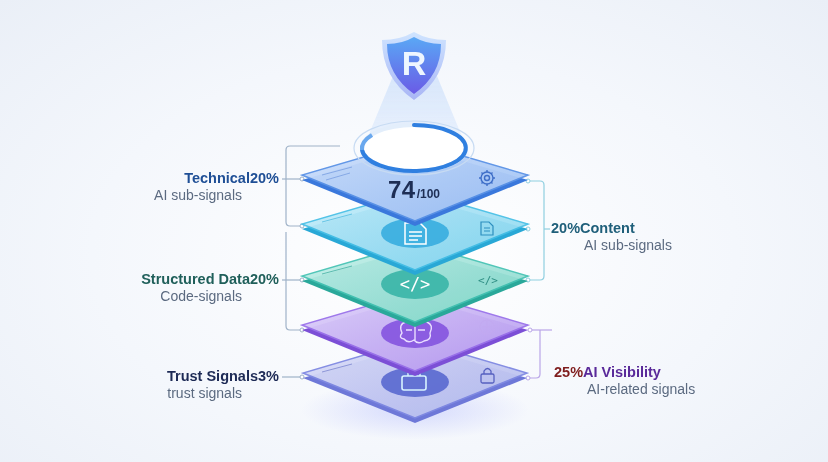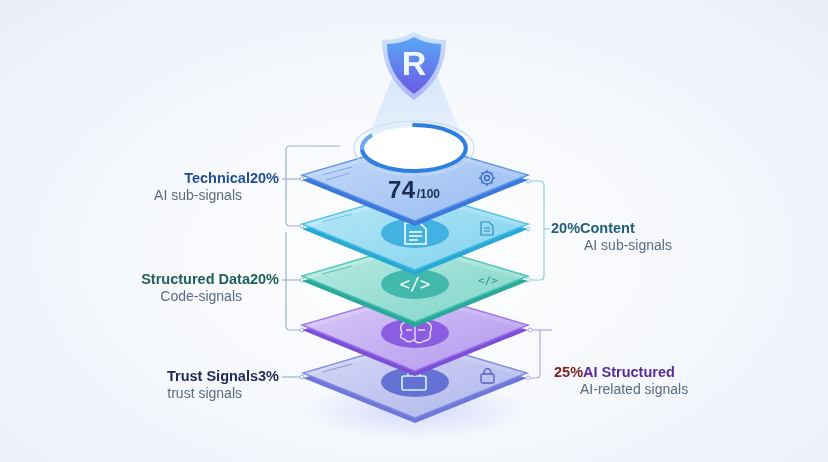--- a/index.html
+++ b/index.html
@@ -203,23 +203,23 @@
   <div class="row" style="justify-content:flex-end;">
     <span class="title" style="color:#1f5f5a;">Structured Data</span>
     <span class="pct" style="color:#1f5f5a;">20%</span>
   </div>
   <div class="sub" style="margin-right:37px;">Code-signals</div>
 </div>
 
 <div class="label" style="left:554px; top:320px;">
   <div class="row">
     <span class="pct" style="color:#7f1d1d;margin-top:44px;">25%</span>
-    <span class="title" style="color:#5a2a9a;">AI Structured</span>
-  </div>
-  <div class="sub" style="margin-left:26px;">AI-related signals</div>
+    <span class="title" style="color:#5a2a9a;">AI Visibility</span>
+  </div>
+  <div class="sub" style="margin-left:33px;">AI-related signals</div>
 </div>
 
 <div class="label left" style="right:549px; top:368px;margin-left:8px;">
   <div class="row" style="justify-content:flex-end;">
     <span class="title" style="color:#1d2a55;">Trust Signals</span>
     <span class="pct" style="color:#1d2a55;">3%</span>
   </div>
   <div class="sub" style="margin-right:37px;">trust signals</div>
 </div>
 

